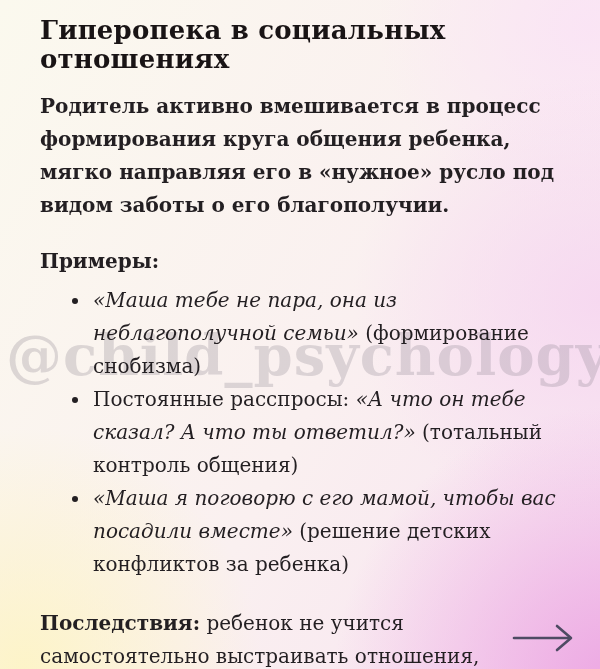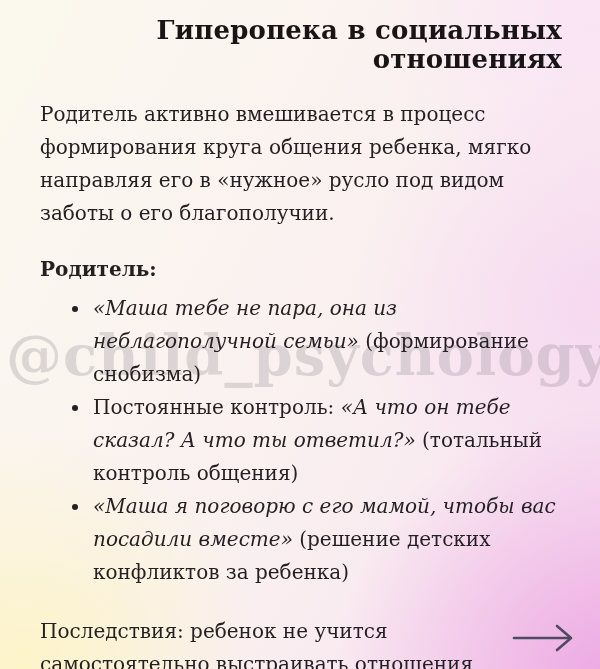--- a/index.html
+++ b/index.html
@@ -21,40 +21,39 @@
       radial-gradient(ellipse 50% 40% at 98% 4%, rgba(250,227,245,0.9), rgba(250,227,245,0) 70%),
       linear-gradient(118deg, #fbf9ee 0%, #faf0f0 55%, #f7e2f1 100%);
   }
   .title {
     margin: 0;
     font-size: 26px;
     line-height: 1.12;
     font-weight: bold;
     letter-spacing: 0.2px;
     color: #191415;
-    text-align: right;
   }
   .body-text {
     font-size: 20px;
     line-height: 33px;
   }
-  .intro { margin: 24px 0 0 0; }
+  .intro { margin: 16px 0 0 0; font-weight: bold; }
   .examples-label {
     margin: 23px 0 0 0;
     font-weight: bold;
   }
   ul.examples {
     margin: 6px;
     padding: 0 0 0 45px;
     list-style: disc outside;
   }
   ul.examples li { padding-left: 2px; }
   .consequences { margin: 26px 0 0 0; }
   .it { font-style: italic; }
-  .bd { font-weight: normal; }
+  .bd { font-weight: bold; }
   .watermark {
     position: absolute;
     left: 6px; right: 0;
     top: 322px;
     text-align: center;
     font-size: 56px;
     font-weight: bold;
     letter-spacing: 1px;
     color: rgba(138, 131, 140, 0.27);
     white-space: nowrap;
@@ -78,25 +77,25 @@
 <div class="slide">
 
   <div class="watermark">@child_psychology</div>
 
   <div class="content">
 
     <h1 class="title">Гиперопека в социальных отношениях</h1>
 
     <p class="body-text intro">Родитель активно вмешивается в процесс формирования круга общения ребенка, мягко направляя его в «нужное» русло под видом заботы о его благополучии.</p>
 
-    <p class="body-text examples-label">Родитель:</p>
+    <p class="body-text examples-label">Примеры:</p>
 
     <ul class="examples body-text">
       <li><span class="it">«Маша тебе не пара, она из неблагополучной семьи»</span><span> (формирование снобизма)</span></li>
-      <li><span>Постоянные контроль: </span><span class="it">«А что он тебе сказал? А что ты ответил?»</span><span> (тотальный контроль общения)</span></li>
+      <li><span>Постоянные расспросы: </span><span class="it">«А что он тебе сказал? А что ты ответил?»</span><span> (тотальный контроль общения)</span></li>
       <li><span class="it">«Маша я поговорю с его мамой, чтобы вас посадили вместе»</span><span> (решение детских конфликтов за ребенка)</span></li>
     </ul>
 
     <p class="body-text consequences"><span class="bd">Последствия:</span><span> ребенок не учится самостоятельно выстраивать отношения, распознавать мотивы поступков других людей и разрешать конфликты. Он либо становится зависимым от чужого мнения, либо проявляет нездоровую подозрительность к окружающим.</span></p>
 
   </div>
 
   <svg class="next-arrow" viewBox="0 0 64 30">
     <g stroke="#4e4b63" stroke-width="2.6" fill="none" stroke-linecap="round" stroke-linejoin="round">
       <line x1="2" y1="15" x2="58" y2="15"></line>

